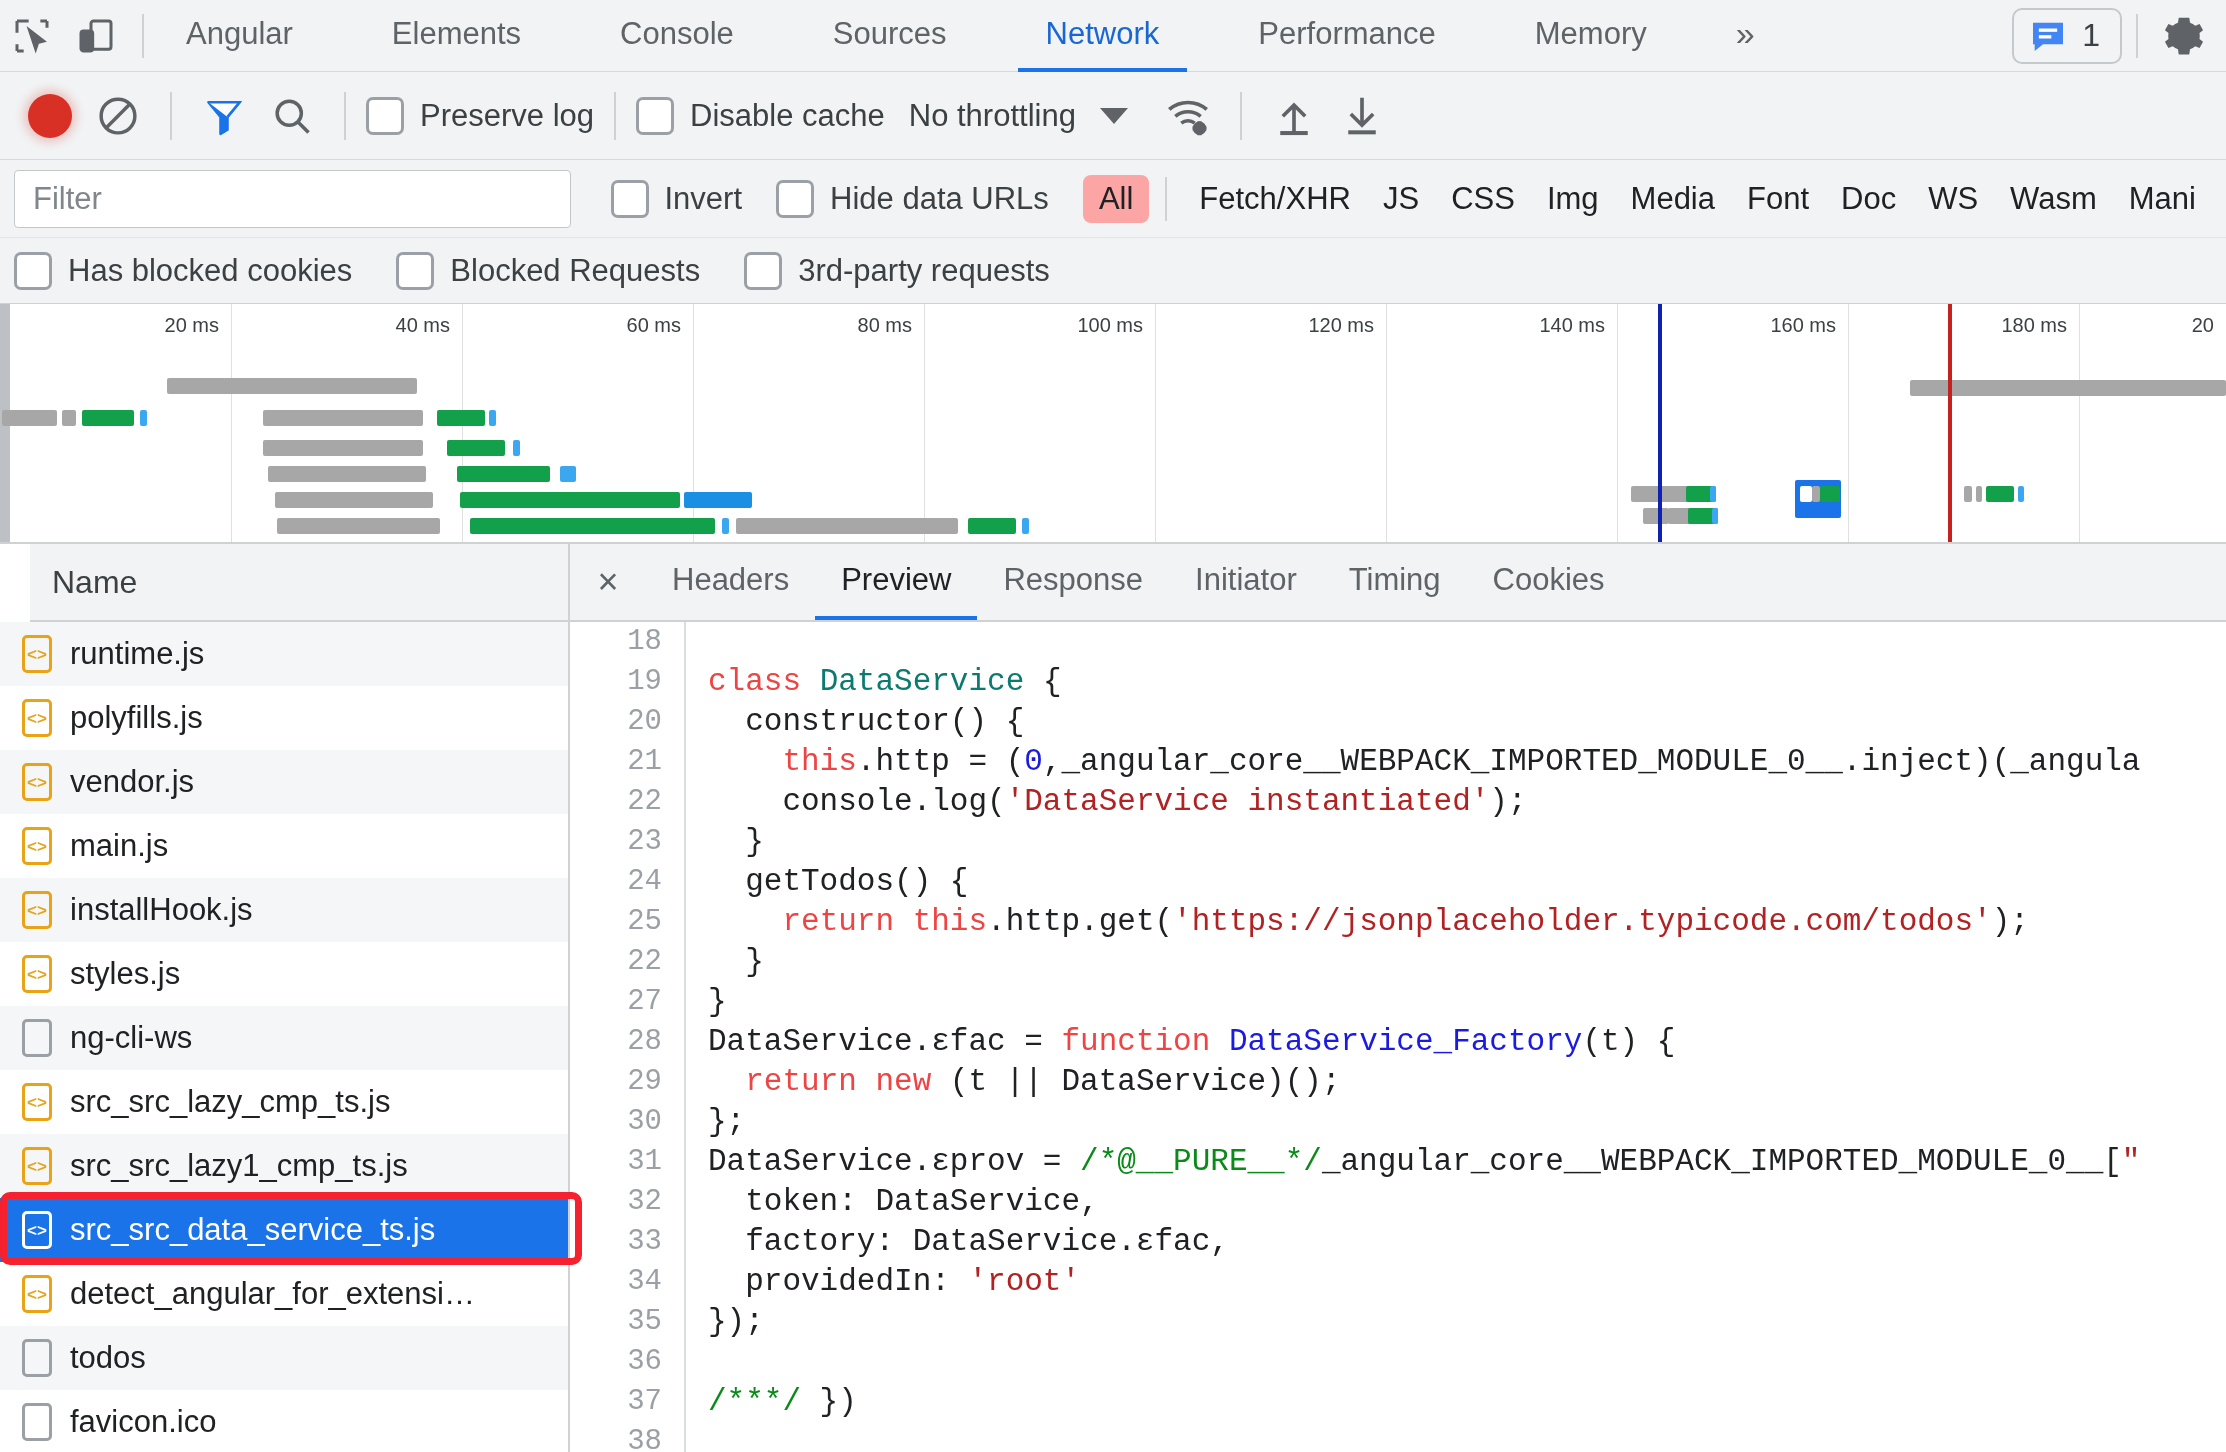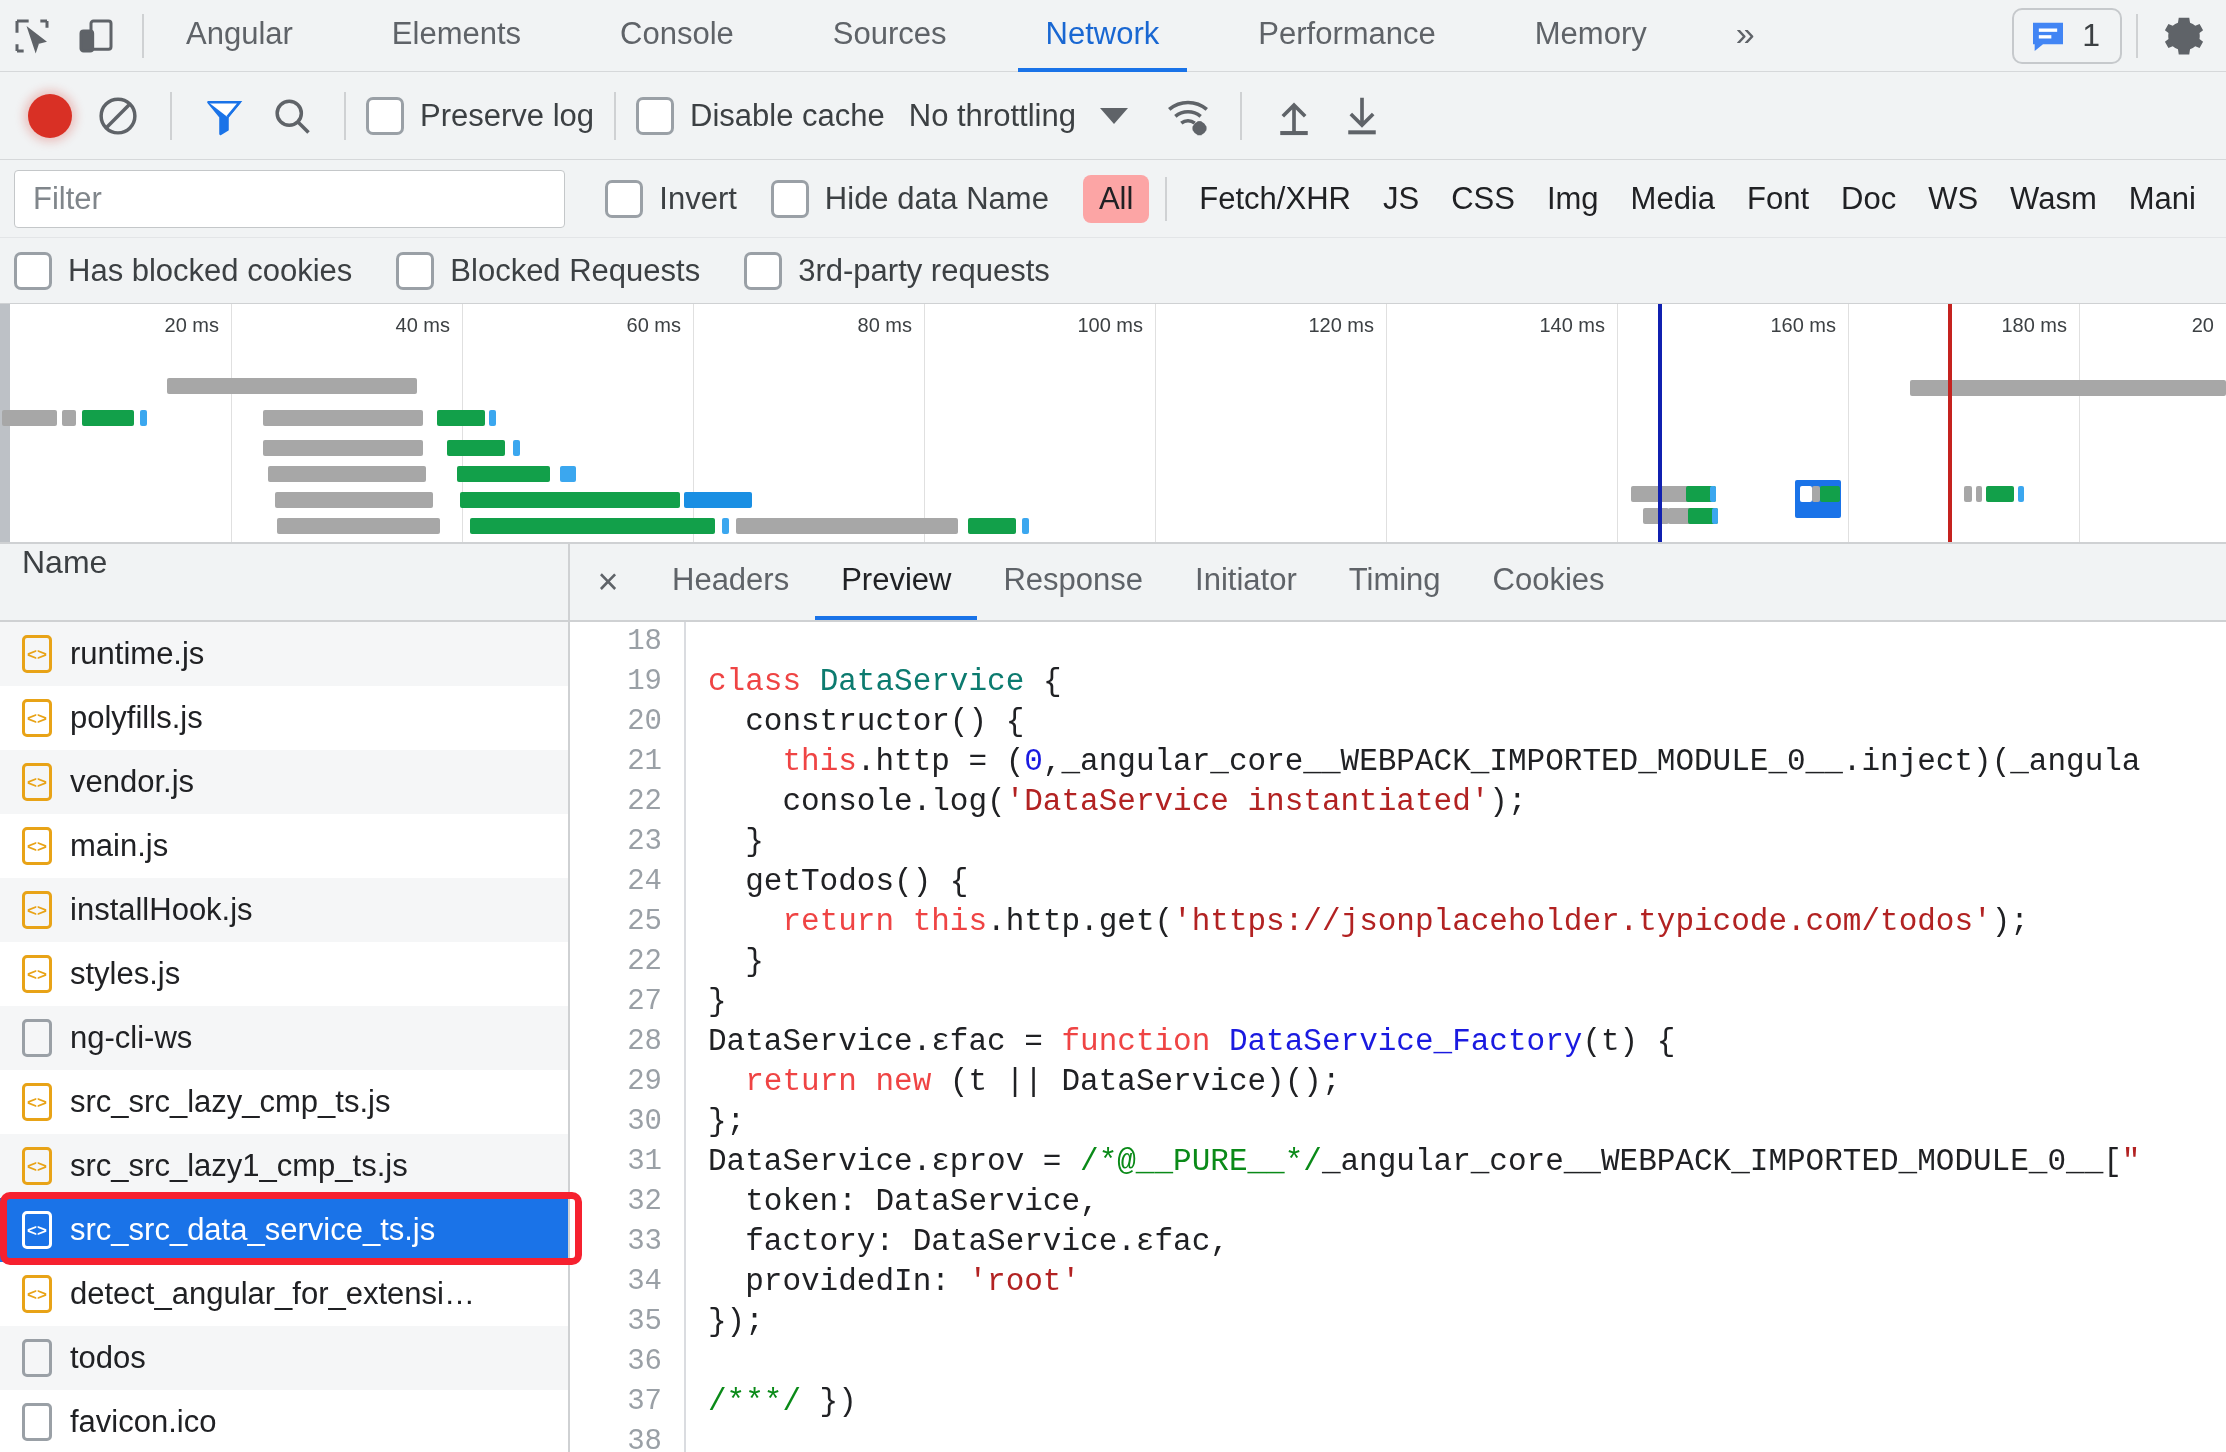--- a/index.html
+++ b/index.html
@@ -102,22 +102,22 @@
   .ov-marker.load { background:#c5221f; }
   .ov-hl { position:absolute; background:#1a73e8; border-radius:2px; }
   .ov-leftbar { position:absolute; left:0; top:0; bottom:0; width:10px; background:#bdc1c6; }
 
   
   .split { flex:1; display:flex; min-height:0; }
 
   .namepanel { width:570px; min-width:570px; border-right:2px solid #cfd1d3; display:flex; flex-direction:column; background:#fff; }
   .namehdr {
     height:78px; min-height:78px; background:#f1f3f4;
-    display:flex; padding-left:22px;
-    font-size:32px; color:#3c4043; border-bottom:2px solid #cfd1d3;
+    display:flex; align-items:center; padding-left:22px;
+    font-size:32px; color:#3c4043; border-bottom:2px solid #cfd1d3;margin-left:30px;
   }
   .namelist { flex:1; overflow:hidden; }
   .nrow { height:64px; display:flex; align-items:center; padding-left:22px; gap:18px; font-size:31px; color:#202124; }
   .nrow.odd { background:#f5f6f7; }
   .nrow.even { background:#ffffff; }
   .nrow.sel { background:#1a73e8; color:#ffffff; }
   .nrow .nname { white-space:nowrap; overflow:hidden; text-overflow:ellipsis; }
   .ficon { width:30px; height:38px; border-radius:5px; flex:0 0 auto; display:flex; align-items:center; justify-content:center; }
   .ficon.js { border:3px solid #e8a317; color:#e8a317; }
   .ficon.doc { border:3px solid #9aa0a6; }
@@ -291,21 +291,21 @@
   <div class="filterbar">
     <input class="filter-input" value="" placeholder="Filter" style="">
     <div class="fb-gap"></div>
 
     <label class="fb-chk">
       <span class="chk"></span>
       <span>Invert</span>
     </label>
     <label class="fb-chk">
       <span class="chk"></span>
-      <span>Hide data Name</span>
+      <span>Hide data URLs</span>
     </label>
 
     <div class="typechip sel"><span>All</span></div>
     <div class="typegap"></div>
     <div class="typechip"><span>Fetch/XHR</span></div>
     <div class="typechip"><span>JS</span></div>
     <div class="typechip"><span>CSS</span></div>
     <div class="typechip"><span>Img</span></div>
     <div class="typechip"><span>Media</span></div>
     <div class="typechip"><span>Font</span></div>

